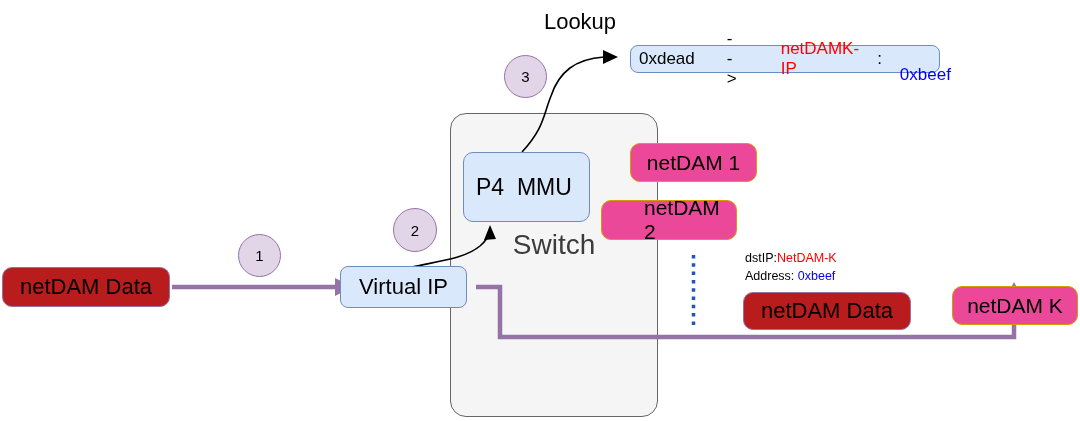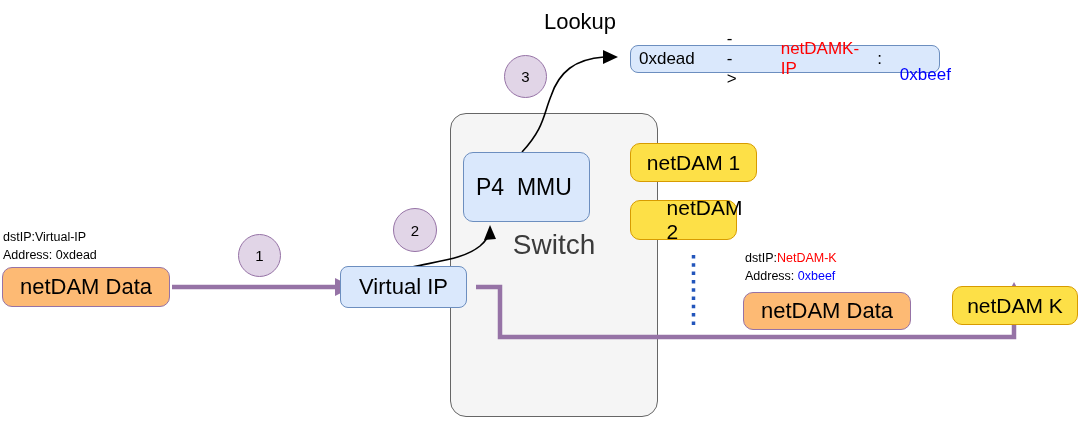--- a/index.html
+++ b/index.html
@@ -16,23 +16,23 @@
     position: absolute;
     box-sizing: border-box;
     display: flex;
     align-items: center;
     justify-content: center;
     border-radius: 10px;
     color: #000000;
     z-index: 3;
     gap: 18px;
   }
-  .purple-node { background: #fdba74; border: 1.5px solid #9673a6; }
+  .purple-node { background: #b91c1c; border: 1.5px solid #9673a6; }
   .blue-node   { background: #dae8fc; border: 1.5px solid #6c8ebf; }
-  .orange-node { background: #fde047; border: 1.5px solid #d79b00; }
+  .orange-node { background: #ec4899; border: 1.5px solid #d79b00; }
   .gray-container {
     position: absolute;
     box-sizing: border-box;
     background: #f5f5f5;
     border: 1.5px solid #666666;
     border-radius: 16px;
     z-index: 1;
   }
   .step-circle {
     position: absolute;
@@ -98,45 +98,41 @@
   <div class="step-circle" style="left:238px; top:234px; width:43px; height:43px;">
     <span>1</span>
   </div>
   <div class="step-circle" style="left:393px; top:208px; width:44px; height:44px;">
     <span>2</span>
   </div>
   <div class="step-circle" style="left:504px; top:55px; width:43px; height:43px;">
     <span>3</span>
   </div>
 
-  <div class="meta" style="left:3px; top:229px;">
-    <div>dstIP:Virtual-IP</div>
-    <div>Address: 0xdead</div>
-  </div>
 
   <div class="node purple-node big-label" style="left:2px; top:267px; width:168px; height:40px;">
     <span>netDAM Data</span>
   </div>
 
   <div class="node blue-node big-label" style="left:340px; top:266px; width:127px; height:42px; border-radius:8px;">
     <span>Virtual IP</span>
   </div>
 
   <div class="node blue-node" style="left:463px; top:152px; width:127px; height:70px; justify-content:flex-start; padding-left:12px; font-size:23px; white-space:pre;">
     <span style="white-space:pre;">P4  MMU</span>
   </div>
 
   <div class="abs" style="left:450px; top:227px; width:208px; text-align:center; font-size:28px; line-height:1.25; color:#3b3b3b; z-index:3;">
     <div>Switch</div>
   </div>
 
   <div class="node orange-node port-label" style="left:630px; top:143px; width:127px; height:39px;">
     <span>netDAM 1</span>
   </div>
-  <div class="node orange-node port-label" style="left:630px; top:200px; width:107px; height:40px;padding-left:42px;">
+  <div class="node orange-node port-label" style="left:601px; top:200px; width:136px; height:40px;padding-left:42px;">
     <span>netDAM 2</span>
   </div>
 
   <div class="meta" style="left:745px; top:250px;">
     <div>
       <span>dstIP:</span><span class="t-red">NetDAM-K</span>
     </div>
     <div>
       <span>Address: </span><span class="t-blue">0xbeef</span>
     </div>

